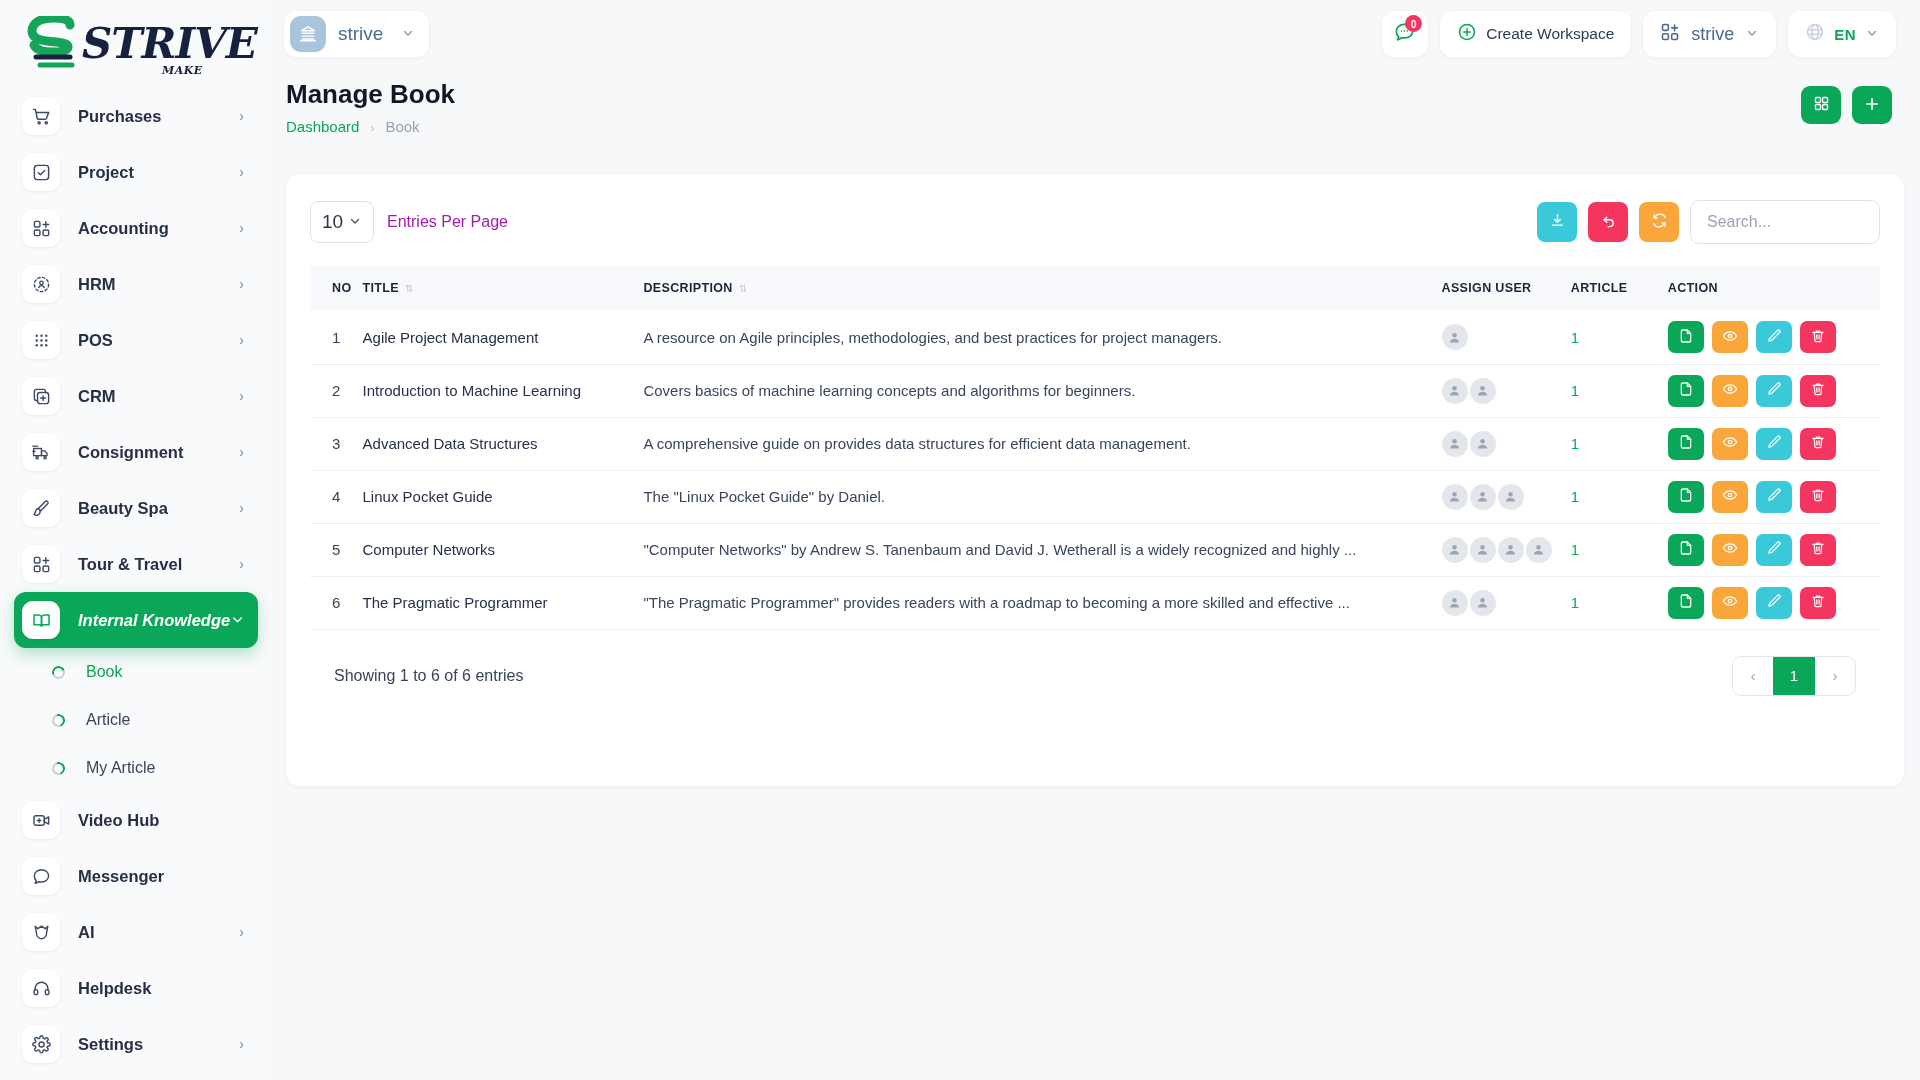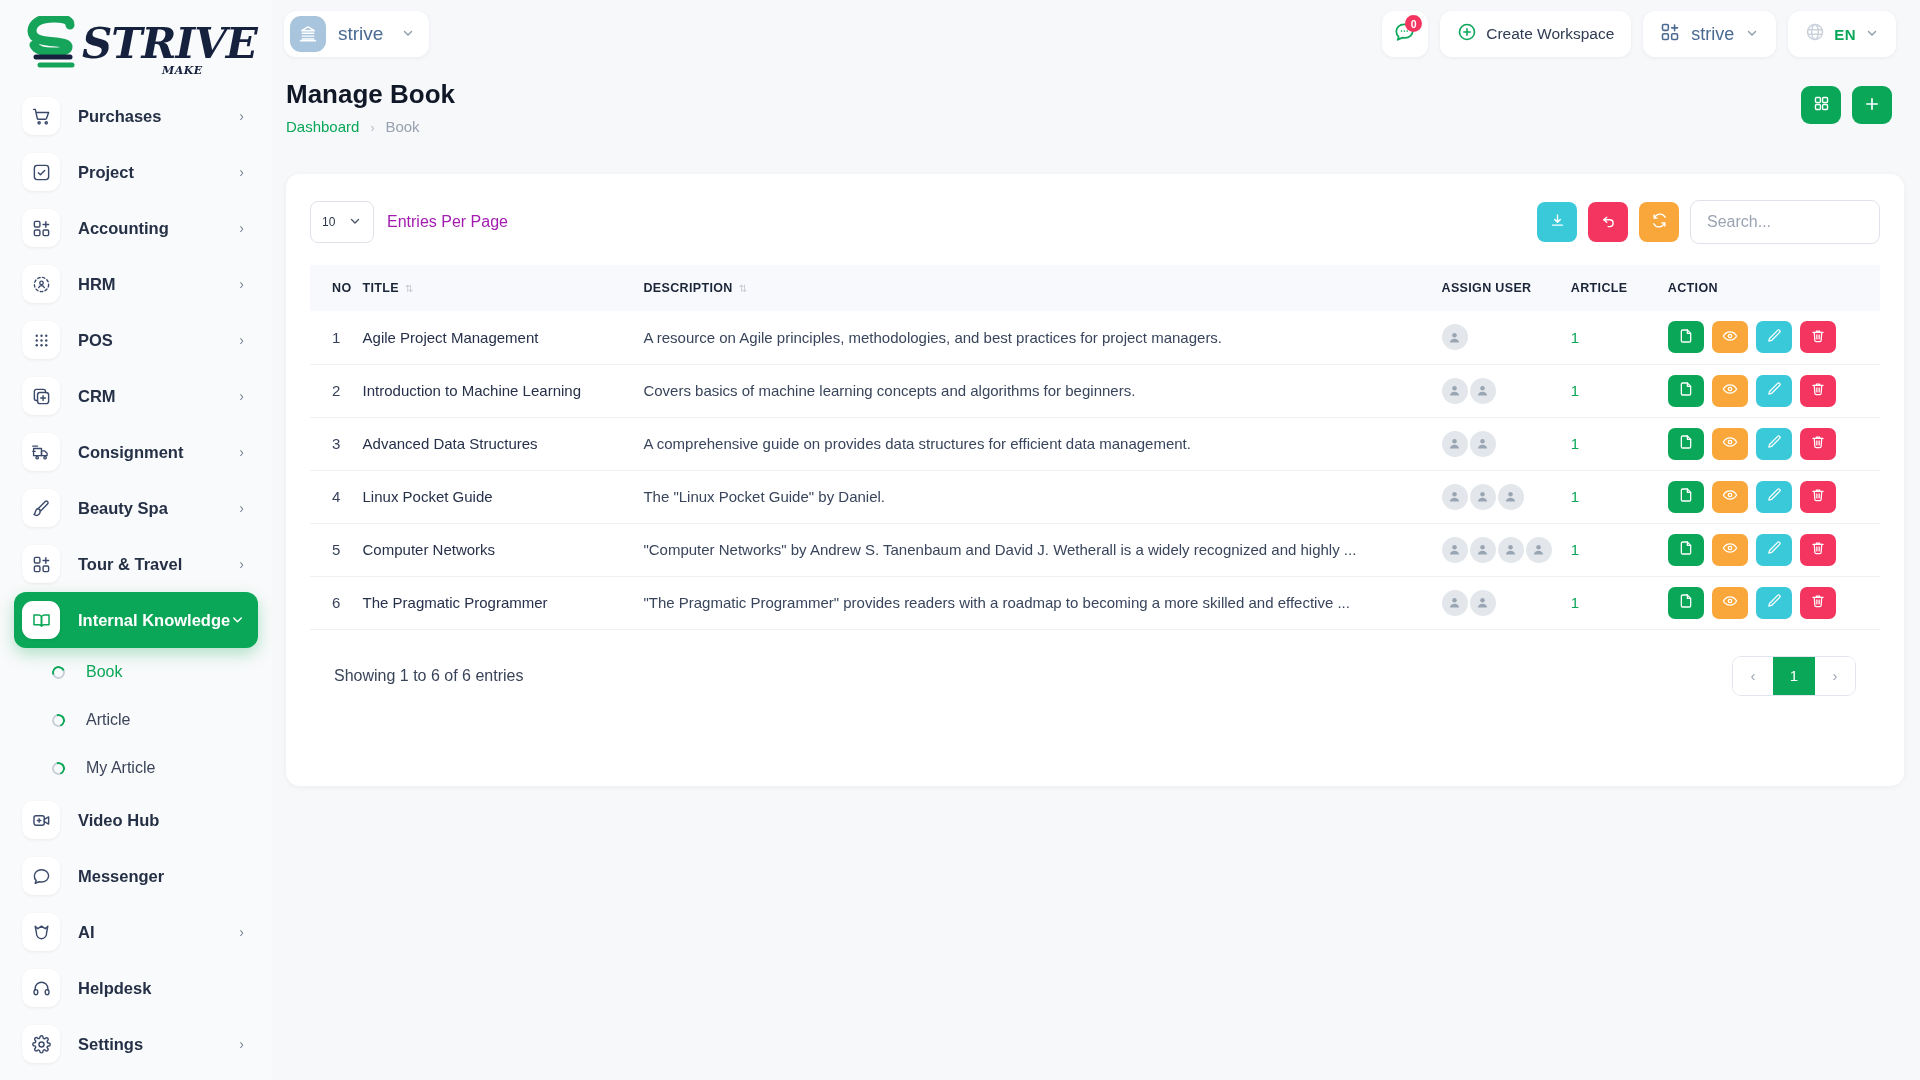--- a/index.html
+++ b/index.html
@@ -72,21 +72,21 @@
     font-weight: 600;
     color: #253046;
     flex: 1 1 auto;
     white-space: nowrap;
   }
   .nav-caret { color: #7b8699; font-size: 14px; line-height: 1; }
   .nav-item.active {
     background: #0aa758;
     box-shadow: 0 6px 16px rgba(10,167,88,.30);
   }
-  .nav-item.active .nav-label { color: #ffffff; }
+  .nav-item.active .nav-label { color: #ffffff; font-style: italic; }
   .nav-item.active .nav-caret { color: #ffffff; }
   .nav-item.active .nav-ico { color: #0aa758; }
 
   .sub-item {
     display: flex; align-items: center;
     height: 48px;
     padding-left: 38px;
     cursor: pointer;
   }
   .sub-dot {
@@ -196,21 +196,21 @@
   }
   .card-pad { padding: 26px 24px 0 24px; }
 
   .toolbar { display: flex; align-items: center; justify-content: space-between; }
   .epp { display: flex; align-items: center; gap: 13px; }
   .epp-select {
     display: flex; align-items: center; justify-content: space-between;
     width: 64px; height: 42px;
     border: 1px solid #dfe3e9; border-radius: 8px;
     padding: 0 11px;
-    font-size: 12px; color: #2c3649;
+    font-size: 19px; color: #2c3649;
     background: #fff; cursor: pointer;
   }
   .epp-label { font-size: 16px; color: #a21caf; }
 
   .tb-right { display: flex; align-items: center; gap: 11px; }
   .cbtn {
     width: 40px; height: 40px; border-radius: 8px;
     display: flex; align-items: center; justify-content: center;
     color: #fff; cursor: pointer; border: none;
   }

